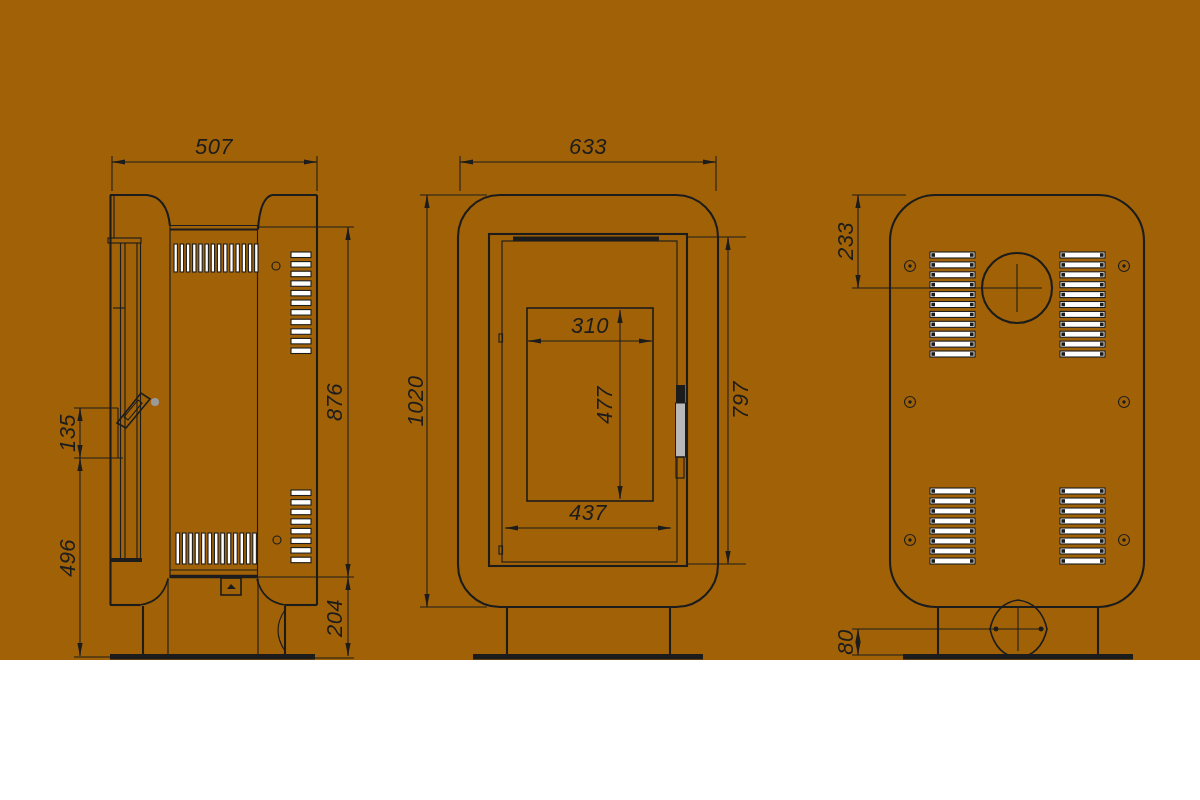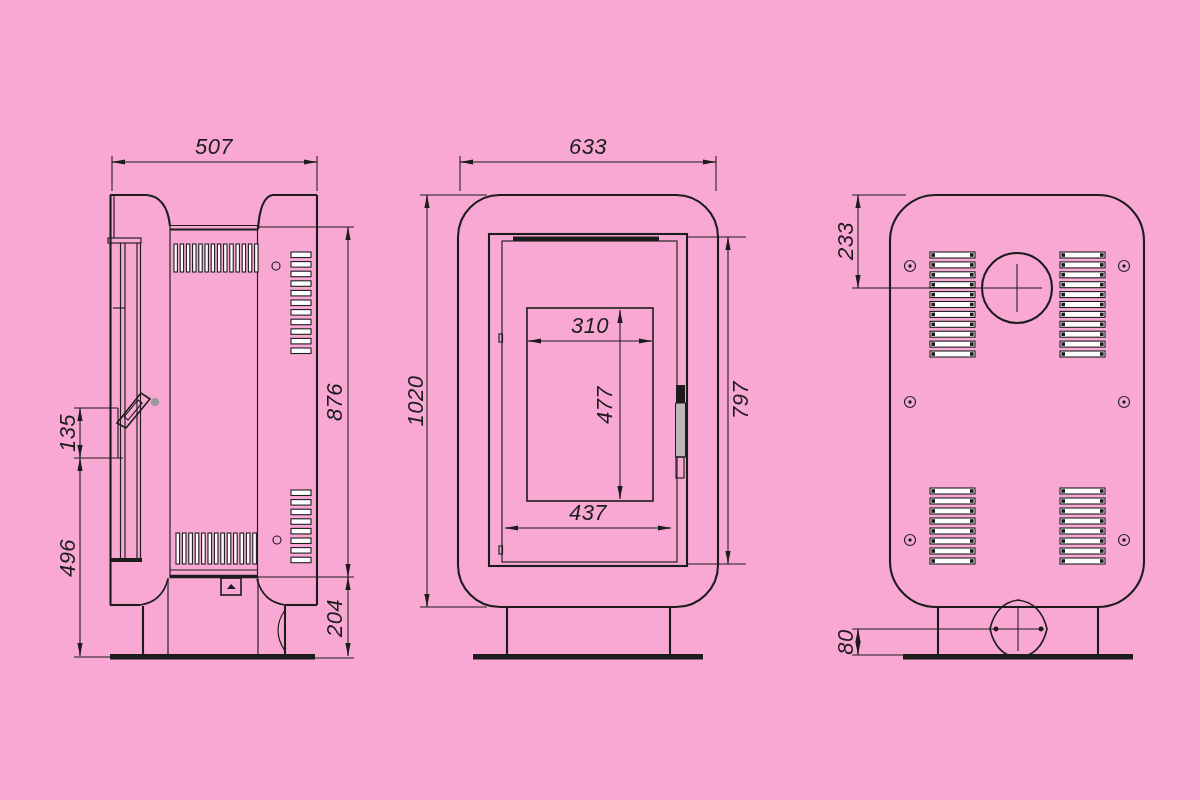--- a/index.html
+++ b/index.html
@@ -1,16 +1,16 @@
 <!DOCTYPE html>
 <html><head>
 <meta charset="utf-8">
 <style>
   html,body{margin:0;padding:0;background:#ffffff;}
-  .page{width:1200px;height:800px;background:#f9a8d4;position:relative;overflow:hidden;}
+  .page{width:1200px;height:660px;background:#a16207;position:relative;overflow:hidden;}
   svg{display:block;}
   
   .o2 {stroke:#1c1c1c;stroke-width:2.1;fill:none;}
   .o16{stroke:#1c1c1c;stroke-width:1.6;fill:none;}
   .o1 {stroke:#1c1c1c;stroke-width:1.15;fill:none;}
   .dim{stroke:#1c1c1c;stroke-width:1.05;fill:none;}
   .thick{stroke:#1c1c1c;stroke-width:4;fill:none;}
   .thick3{stroke:#1c1c1c;stroke-width:3.4;fill:none;}
   .fillDark{fill:#1c1c1c;stroke:none;}
   .slot{fill:#ffffff;stroke:#1c1c1c;stroke-width:1.1;}

